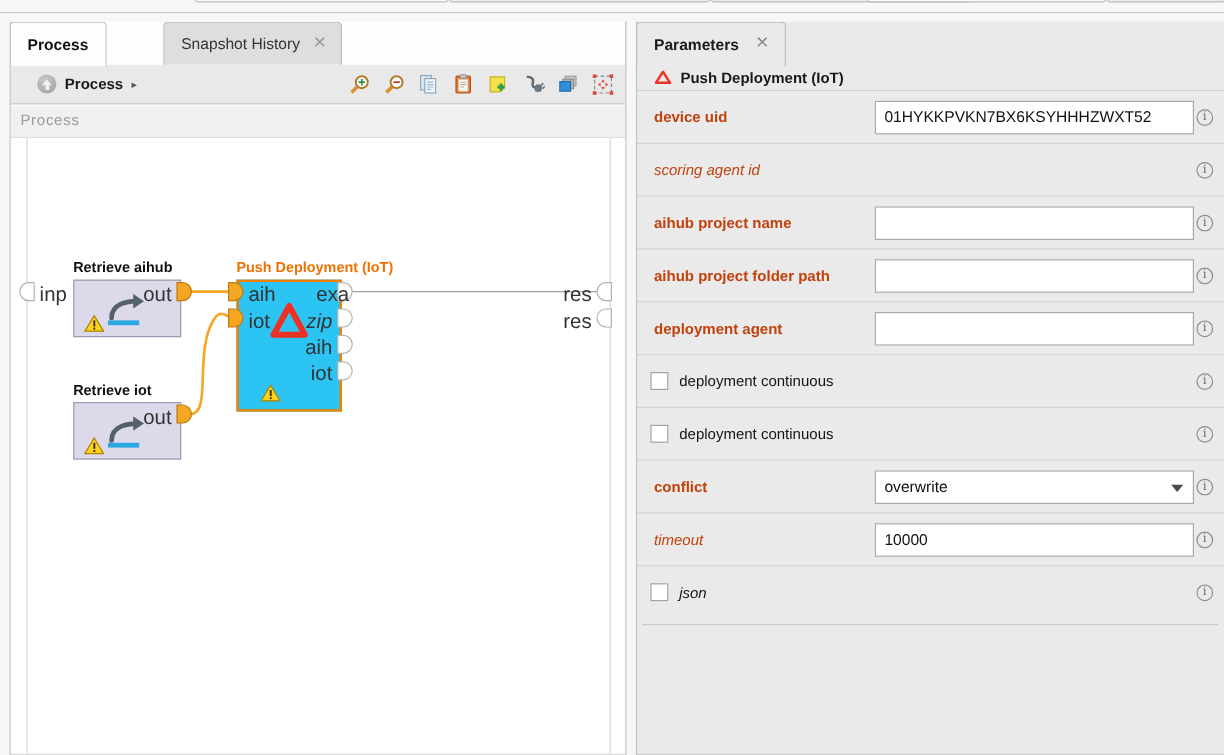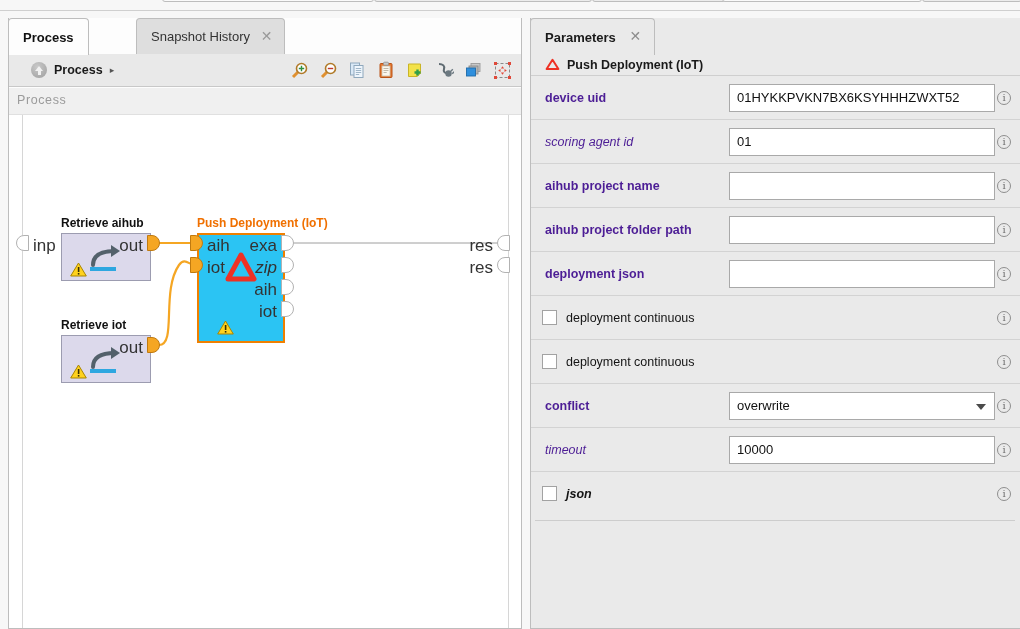--- a/index.html
+++ b/index.html
@@ -159,21 +159,21 @@
   }
   .op-header .name { font-weight: bold; font-size: 12.5px; color: #1a1a1a; }
 
   .param-list { position: absolute; left: 531px; top: 76px; width: 489px; height: 432px; background: #eaeaea; }
   .prow {
     position: relative; height: 44px; width: 489px;
     border-bottom: 1px solid #d3d3d3;
     display: flex; align-items: center;
   }
   .plabel {
-    position: absolute; left: 14px; font-size: 12.5px; color: #4c1d95;
+    position: absolute; left: 14px; font-size: 12.5px; color: #c2410c;
     white-space: nowrap;
   }
   .plabel.bold { font-weight: bold; }
   .plabel.ital { font-style: italic; }
   .pfield {
     position: absolute; left: 198px; width: 266px; height: 28px;
     background: #ffffff; border: 1px solid #a9a9a9;
     display: flex; align-items: center; padding: 0 7px;
     font-size: 13px; color: #111;
   }
@@ -181,21 +181,21 @@
   .caret-dn {
     position: absolute; right: 8px; top: 11px; width: 0; height: 0;
     border-left: 5px solid transparent; border-right: 5px solid transparent;
     border-top: 6px solid #4a4a4a;
   }
   .pcheck-wrap { position: absolute; left: 11px; display: flex; align-items: center; gap: 9px; }
   .pcheck {
     width: 15px; height: 15px; background: #fff; border: 1px solid #a2a2a2;
   }
   .pcheck-lbl { font-size: 12.5px; color: #141414; }
-  .pcheck-lbl.ital { font-style: italic; font-weight: bold; }
+  .pcheck-lbl.ital { font-style: italic; }
   .info {
     position: absolute; right: 9px; width: 14px; height: 14px;
     border: 1px solid #8e8e8e; border-radius: 50%;
     color: #6e6e6e; font-size: 10px; line-height: 12px;
     text-align: center; font-family: "DejaVu Serif", serif;
   }
   .param-rest { position: absolute; left: 531px; top: 508px; width: 489px; height: 120px; background: #eaeaea; }
   .param-rest .sep { position: absolute; left: 4px; top: 12px; width: 480px; height: 1px; background: #cdcdcd; }
 </style>
 </head>
@@ -401,21 +401,21 @@
         </div>
         <div class="port" style="left:-7px;top:24px;">
           <div class="nub"></div>
           <span class="plbl" style="left:17px;top:1px;">
             <span>iot</span>
           </span>
         </div>
 
         <div class="port" style="left:84px;top:2px;">
           <div class="nub empty"></div>
-          <span class="plbl" style="right:17px;top:1px;">
+          <span class="plbl" style="right:3px;top:1px;">
             <span>exa</span>
           </span>
         </div>
         <div class="port" style="left:84px;top:24px;font-style:italic;">
           <div class="nub empty"></div>
           <span class="plbl" style="right:17px;top:1px;">
             <span>zip</span>
           </span>
         </div>
         <div class="port" style="left:84px;top:46px;">
@@ -458,44 +458,41 @@
     <div class="prow">
       <span class="plabel bold">device uid</span>
       <span class="pfield">
         <span>01HYKKPVKN7BX6KSYHHHZWXT52</span>
       </span>
       <span class="info" style="top:15px;">i</span>
     </div>
 
     <div class="prow">
       <span class="plabel ital">scoring agent id</span>
-      <span class="pfield">
-        <span>01</span>
-      </span>
       <span class="info" style="top:15px;">i</span>
     </div>
 
     <div class="prow">
       <span class="plabel bold">aihub project name</span>
       <span class="pfield">
         <span></span>
       </span>
       <span class="info" style="top:15px;">i</span>
     </div>
 
     <div class="prow">
       <span class="plabel bold">aihub project folder path</span>
       <span class="pfield">
         <span></span>
       </span>
       <span class="info" style="top:15px;">i</span>
     </div>
 
     <div class="prow">
-      <span class="plabel bold">deployment json</span>
+      <span class="plabel bold">deployment agent</span>
       <span class="pfield">
         <span></span>
       </span>
       <span class="info" style="top:15px;">i</span>
     </div>
 
     <div class="prow">
       <span class="pcheck-wrap">
         <span class="pcheck"></span>
         <span class="pcheck-lbl">deployment continuous</span>

